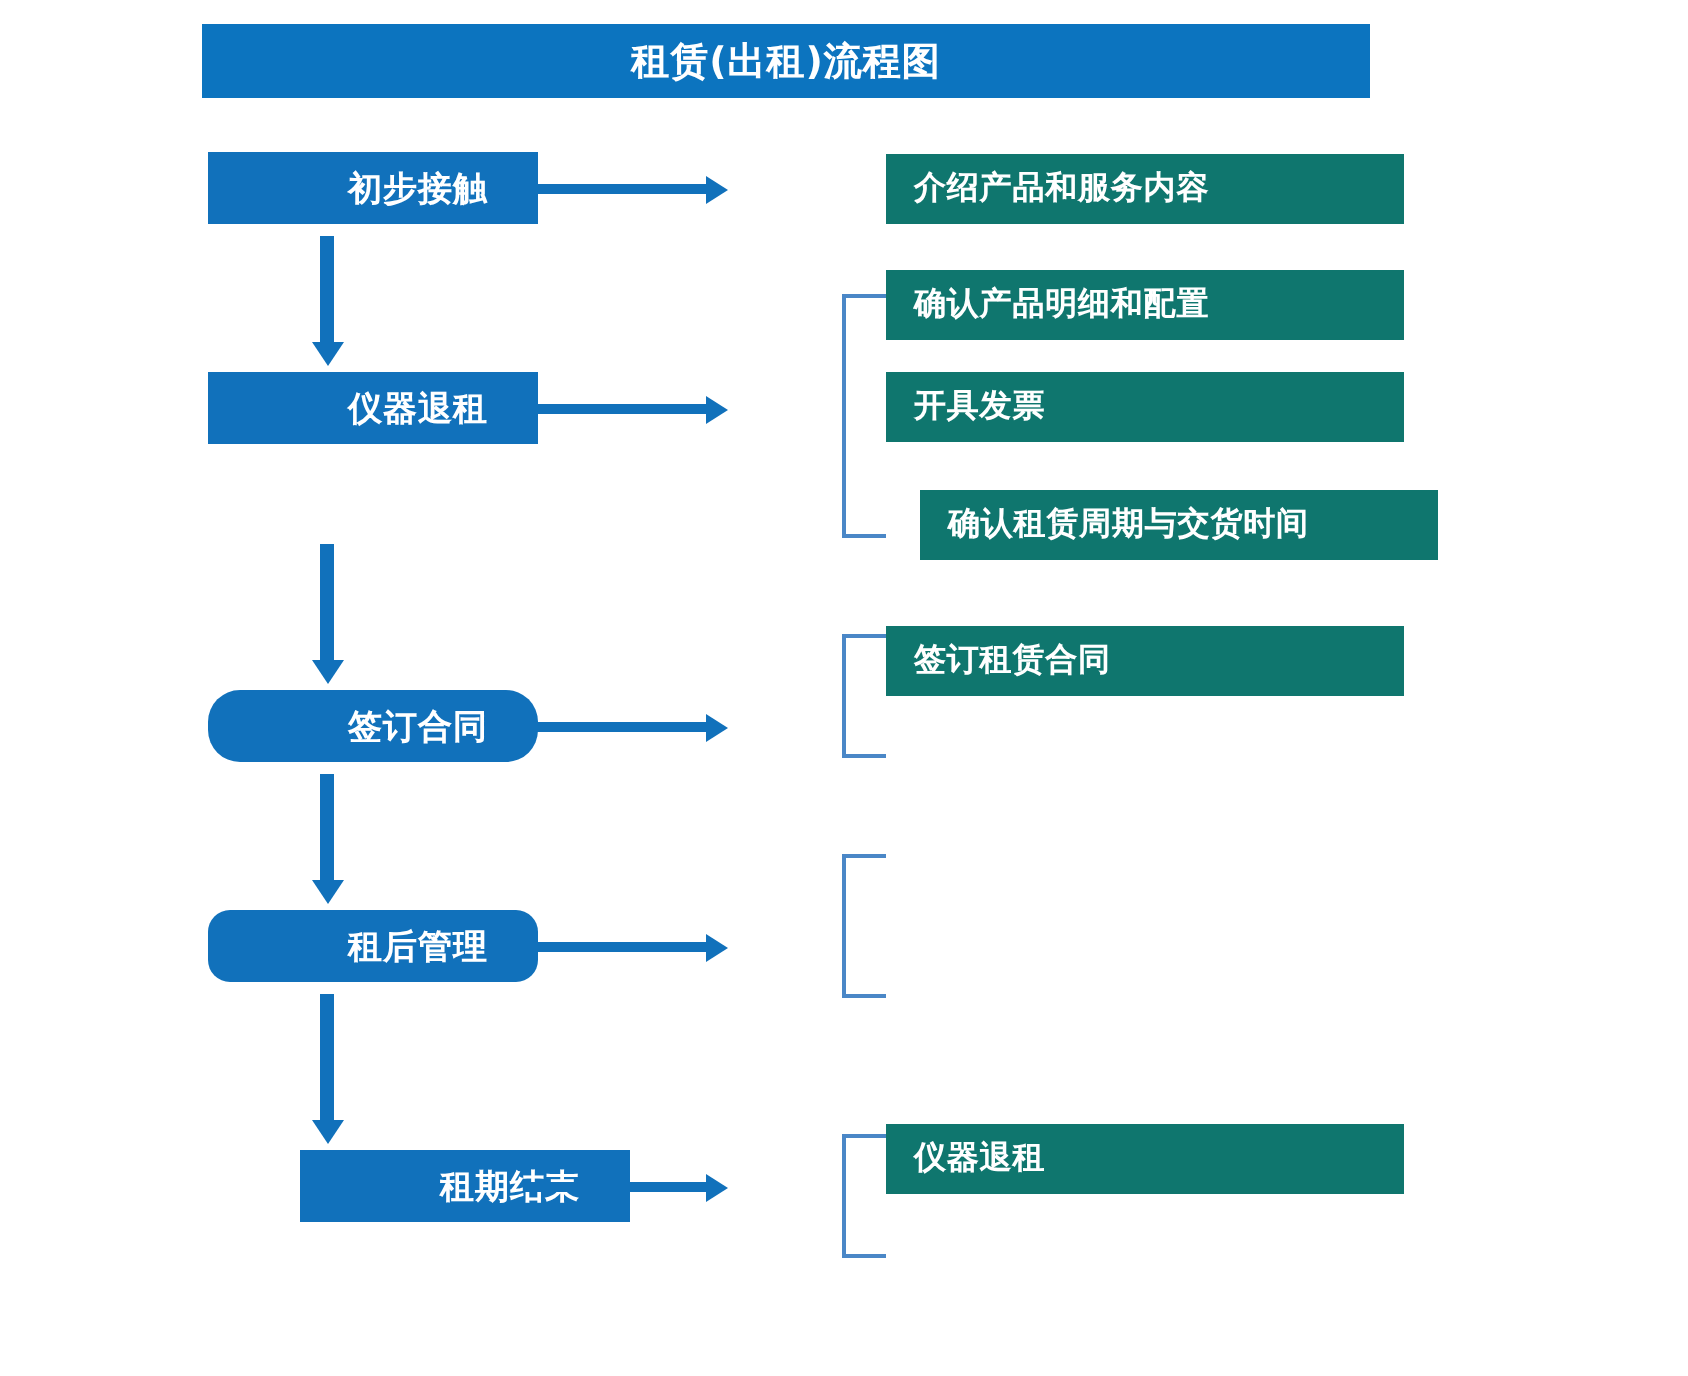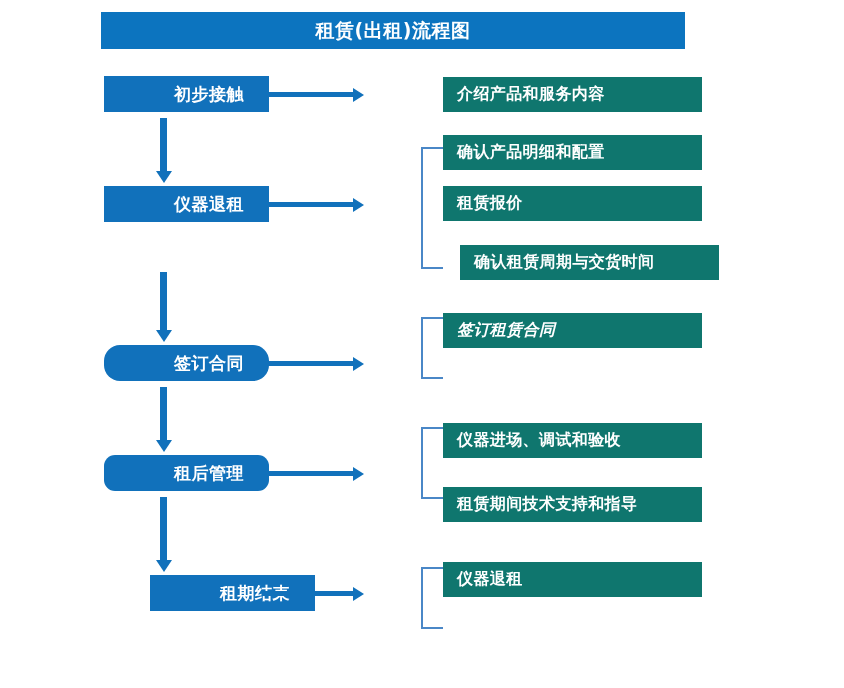--- a/index.html
+++ b/index.html
@@ -133,20 +133,18 @@
   <div class="h-arrow" style="left:262px; top:471px; width:92px;"></div>
   <div class="h-arrow" style="left:262px; top:591px; width:92px;"></div>
 
   <div class="bracket" style="top:147px; height:122px;"></div>
   <div class="bracket" style="top:317px; height:62px;"></div>
   <div class="bracket" style="top:427px; height:72px;"></div>
   <div class="bracket" style="top:567px; height:62px;"></div>
 
   <div class="detail-box" style="top:77px;">介绍产品和服务内容</div>
   <div class="detail-box" style="top:135px;">确认产品明细和配置</div>
-  <div class="detail-box" style="top:186px;">租赁报价</div>
+  <div class="detail-box" style="top:186px;">开具发票</div>
   <div class="detail-box" style="top:245px;margin-left:17px;">确认租赁周期与交货时间</div>
-  <div class="detail-box" style="top:313px;font-style:italic;">签订租赁合同</div>
-  <div class="detail-box" style="top:423px;">仪器进场、调试和验收</div>
-  <div class="detail-box" style="top:487px;">租赁期间技术支持和指导</div>
+  <div class="detail-box" style="top:313px;">签订租赁合同</div>
   <div class="detail-box" style="top:562px;">仪器退租</div>
 
 </div>
 
 </body></html>

